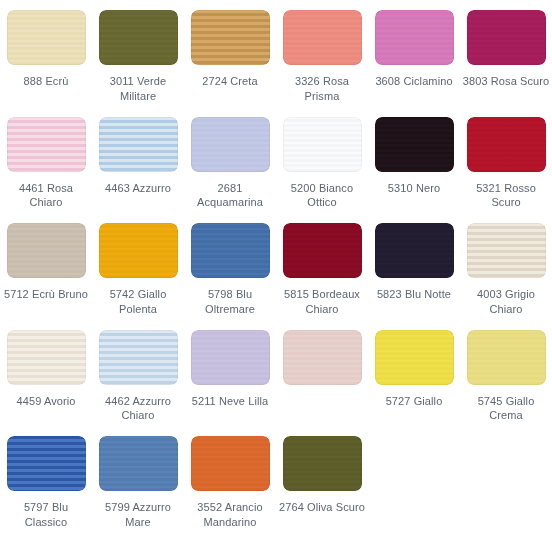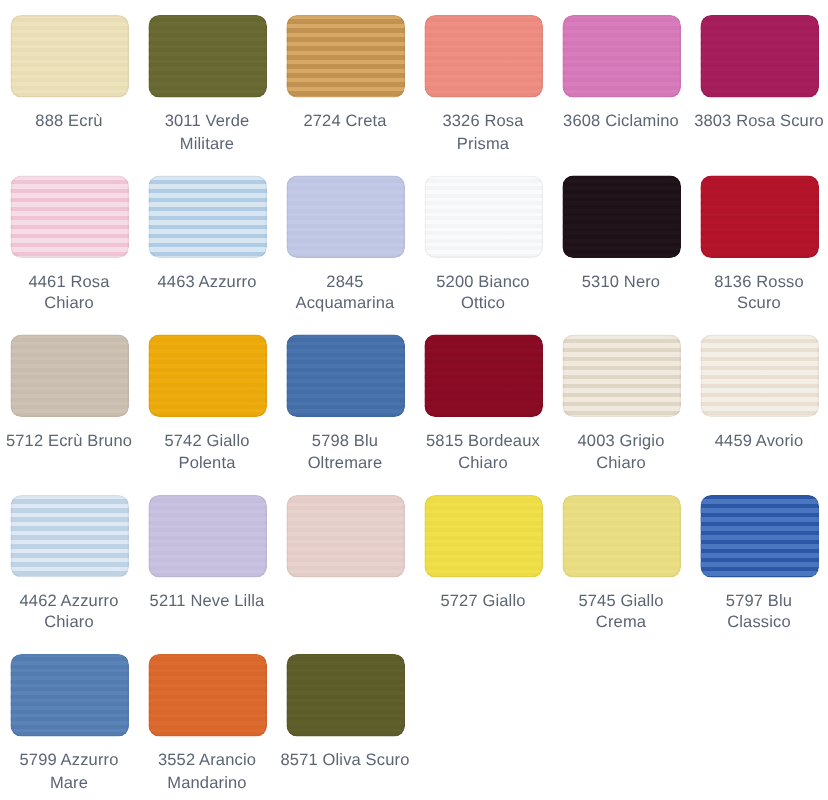--- a/index.html
+++ b/index.html
@@ -131,21 +131,21 @@
         <div class="chip-edge"></div>
       </div>
       <div class="swatch-label">4463 Azzurro</div>
     </div>
     <div class="swatch-cell">
       <div class="swatch-chip">
         <div class="chip-base" style="background: rgb(195, 201, 230);"></div>
         <div class="chip-stripes" style="background: repeating-linear-gradient(rgba(255, 255, 255, 0) 0px, rgba(255, 255, 255, 0) 2.25px, rgba(181, 188, 221, 0.34) 2.25px, rgba(181, 188, 221, 0.34) 5px);"></div>
         <div class="chip-edge"></div>
       </div>
-      <div class="swatch-label">2845 Acquamarina</div>
+      <div class="swatch-label">2681 Acquamarina</div>
     </div>
     <div class="swatch-cell">
       <div class="swatch-chip">
         <div class="chip-base" style="background: rgb(251, 251, 252);"></div>
         <div class="chip-stripes" style="background: repeating-linear-gradient(rgba(255, 255, 255, 0) 0px, rgba(255, 255, 255, 0) 2.25px, rgba(238, 240, 243, 0.55) 2.25px, rgba(238, 240, 243, 0.55) 5px);"></div>
         <div class="chip-edge"></div>
       </div>
       <div class="swatch-label">5200 Bianco Ottico</div>
     </div>
     <div class="swatch-cell">
@@ -155,21 +155,21 @@
         <div class="chip-edge"></div>
       </div>
       <div class="swatch-label">5310 Nero</div>
     </div>
     <div class="swatch-cell">
       <div class="swatch-chip">
         <div class="chip-base" style="background: rgb(183, 21, 43);"></div>
         <div class="chip-stripes" style="background: repeating-linear-gradient(rgba(255, 255, 255, 0) 0px, rgba(255, 255, 255, 0) 2.25px, rgba(165, 16, 38, 0.34) 2.25px, rgba(165, 16, 38, 0.34) 5px);"></div>
         <div class="chip-edge"></div>
       </div>
-      <div class="swatch-label">8136 Rosso Scuro</div>
+      <div class="swatch-label">5321 Rosso Scuro</div>
     </div>
     <div class="swatch-cell">
       <div class="swatch-chip">
         <div class="chip-base" style="background: rgb(205, 194, 179);"></div>
         <div class="chip-stripes" style="background: repeating-linear-gradient(rgba(255, 255, 255, 0) 0px, rgba(255, 255, 255, 0) 2.25px, rgba(192, 180, 163, 0.34) 2.25px, rgba(192, 180, 163, 0.34) 5px);"></div>
         <div class="chip-edge"></div>
       </div>
       <div class="swatch-label">5712 Ecrù Bruno</div>
     </div>
     <div class="swatch-cell">
@@ -191,20 +191,28 @@
     <div class="swatch-cell">
       <div class="swatch-chip">
         <div class="chip-base" style="background: rgb(140, 12, 38);"></div>
         <div class="chip-stripes" style="background: repeating-linear-gradient(rgba(255, 255, 255, 0) 0px, rgba(255, 255, 255, 0) 2.25px, rgba(124, 8, 32, 0.34) 2.25px, rgba(124, 8, 32, 0.34) 5px);"></div>
         <div class="chip-edge"></div>
       </div>
       <div class="swatch-label">5815 Bordeaux Chiaro</div>
     </div>
     <div class="swatch-cell">
       <div class="swatch-chip">
+        <div class="chip-base" style="background: rgb(36, 31, 51);"></div>
+        <div class="chip-stripes" style="background: repeating-linear-gradient(rgba(255, 255, 255, 0) 0px, rgba(255, 255, 255, 0) 2.25px, rgba(28, 24, 42, 0.34) 2.25px, rgba(28, 24, 42, 0.34) 5px);"></div>
+        <div class="chip-edge"></div>
+      </div>
+      <div class="swatch-label">5823 Blu Notte</div>
+    </div>
+    <div class="swatch-cell">
+      <div class="swatch-chip">
         <div class="chip-base" style="background: rgb(239, 233, 222);"></div>
         <div class="chip-stripes" style="background: repeating-linear-gradient(rgba(255, 255, 255, 0) 0px, rgba(255, 255, 255, 0) 2.7px, rgba(221, 210, 192, 0.85) 2.7px, rgba(221, 210, 192, 0.85) 6px);"></div>
         <div class="chip-edge"></div>
       </div>
       <div class="swatch-label">4003 Grigio Chiaro</div>
     </div>
     <div class="swatch-cell">
       <div class="swatch-chip">
         <div class="chip-base" style="background: rgb(244, 239, 230);"></div>
         <div class="chip-stripes" style="background: repeating-linear-gradient(rgba(255, 255, 255, 0) 0px, rgba(255, 255, 255, 0) 2.7px, rgba(230, 221, 205, 0.85) 2.7px, rgba(230, 221, 205, 0.85) 6px);"></div>
@@ -274,15 +282,15 @@
         <div class="chip-edge"></div>
       </div>
       <div class="swatch-label">3552 Arancio Mandarino</div>
     </div>
     <div class="swatch-cell">
       <div class="swatch-chip">
         <div class="chip-base" style="background: rgb(96, 96, 44);"></div>
         <div class="chip-stripes" style="background: repeating-linear-gradient(rgba(255, 255, 255, 0) 0px, rgba(255, 255, 255, 0) 2.25px, rgba(85, 85, 38, 0.34) 2.25px, rgba(85, 85, 38, 0.34) 5px);"></div>
         <div class="chip-edge"></div>
       </div>
-      <div class="swatch-label">8571 Oliva Scuro</div>
+      <div class="swatch-label">2764 Oliva Scuro</div>
     </div>
   </div>
 
 </body></html>

